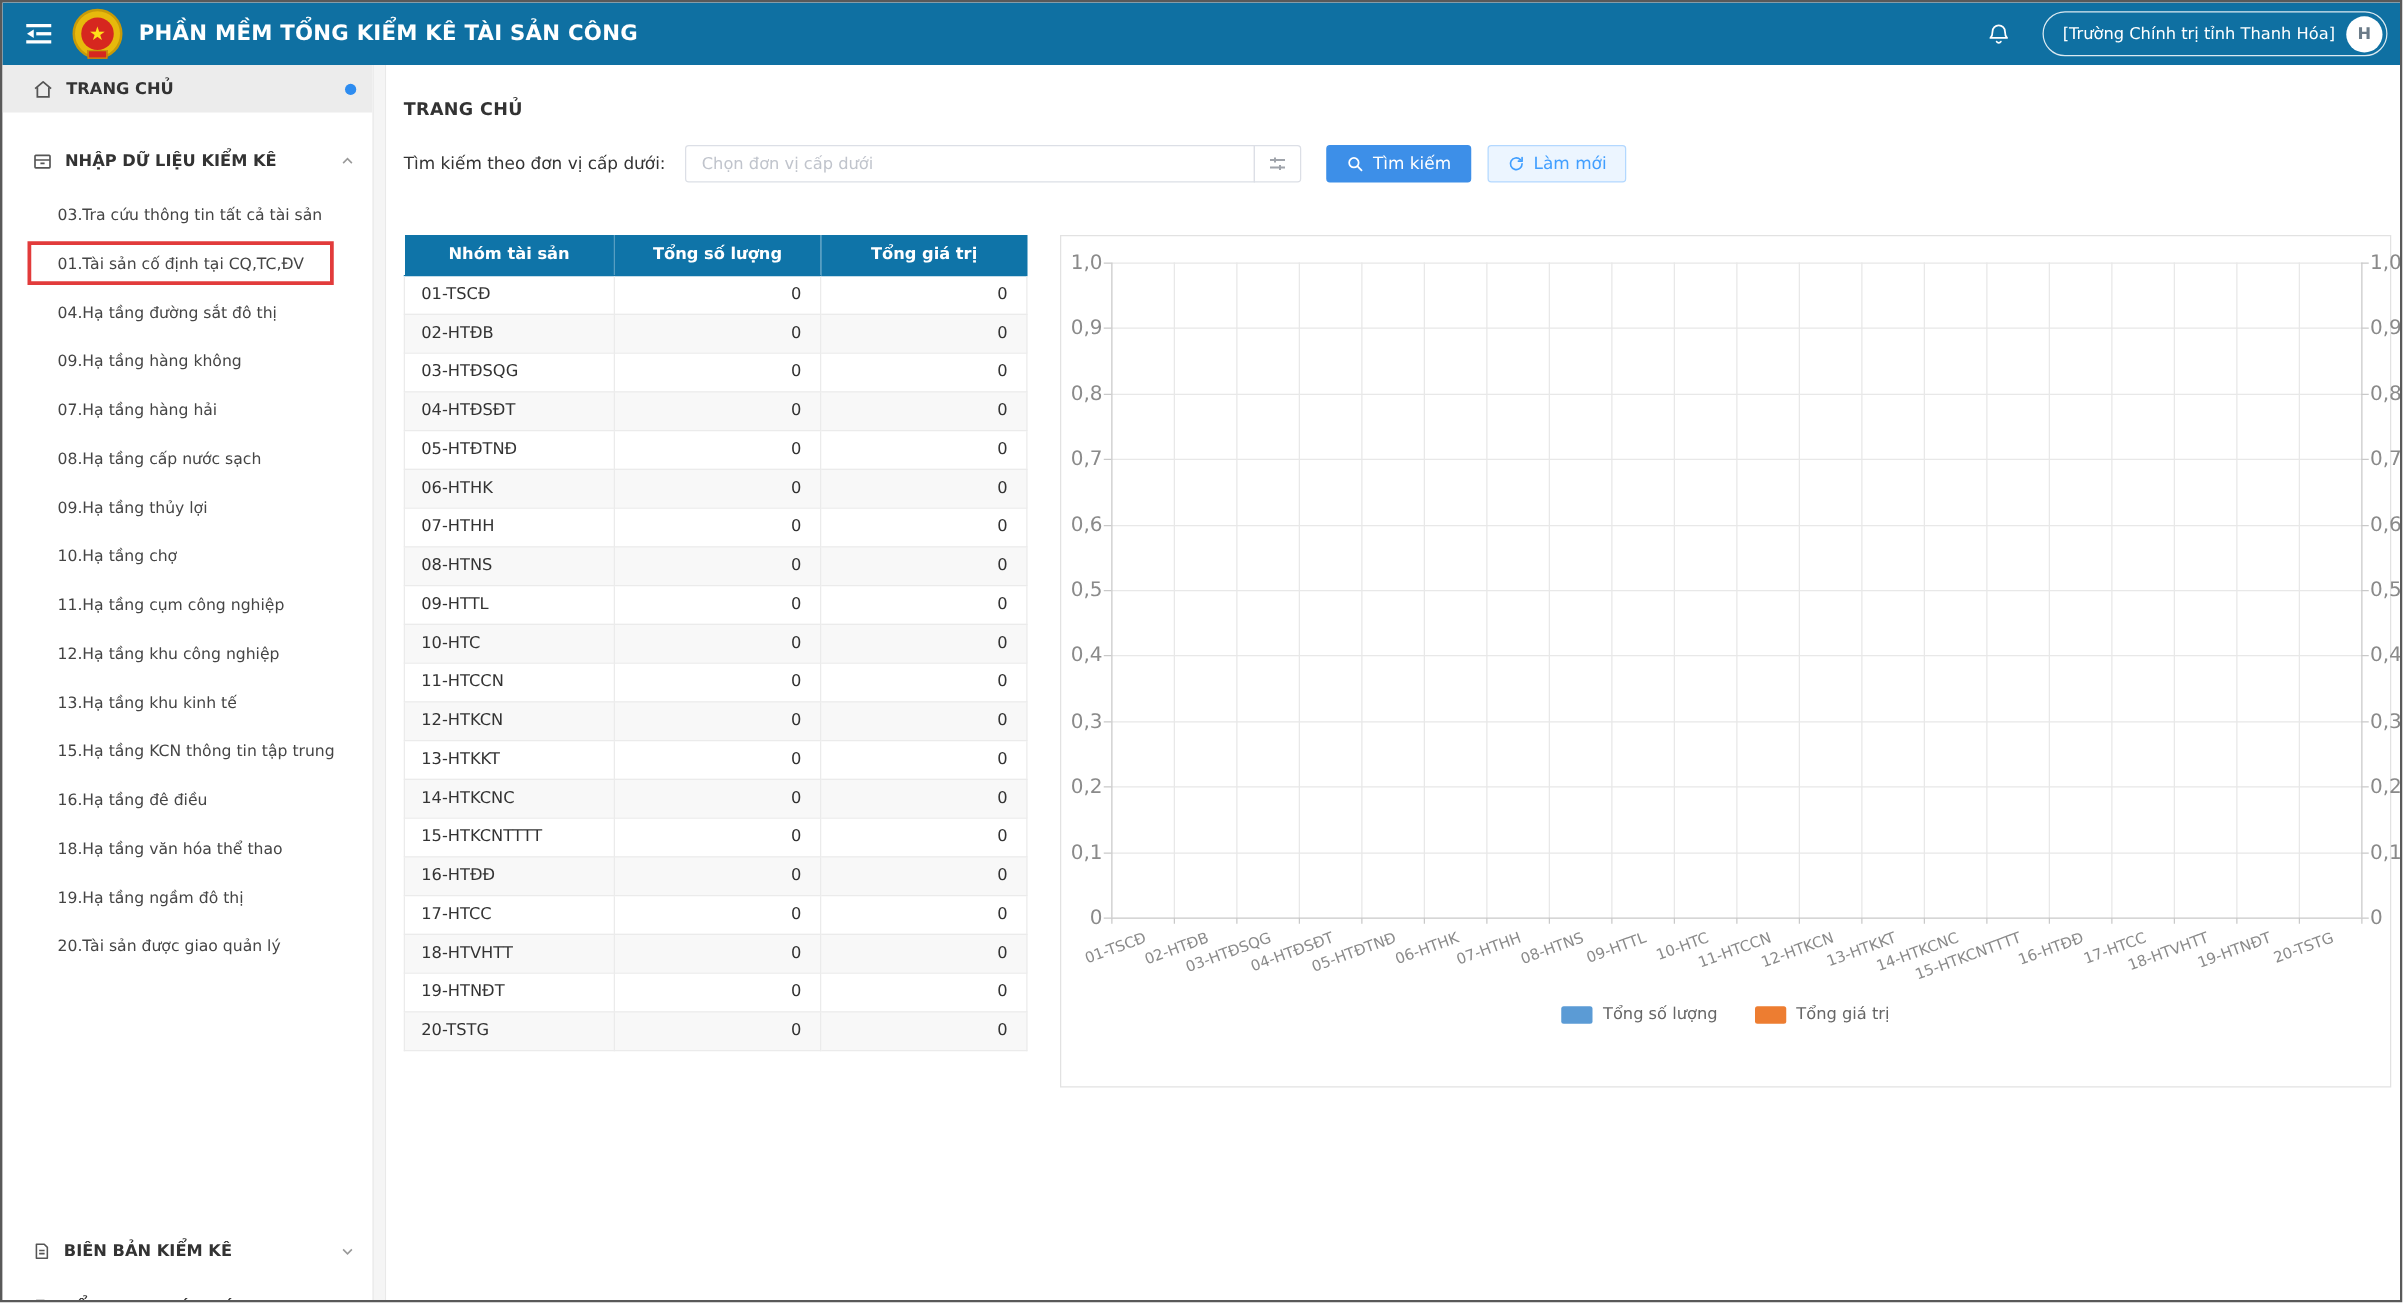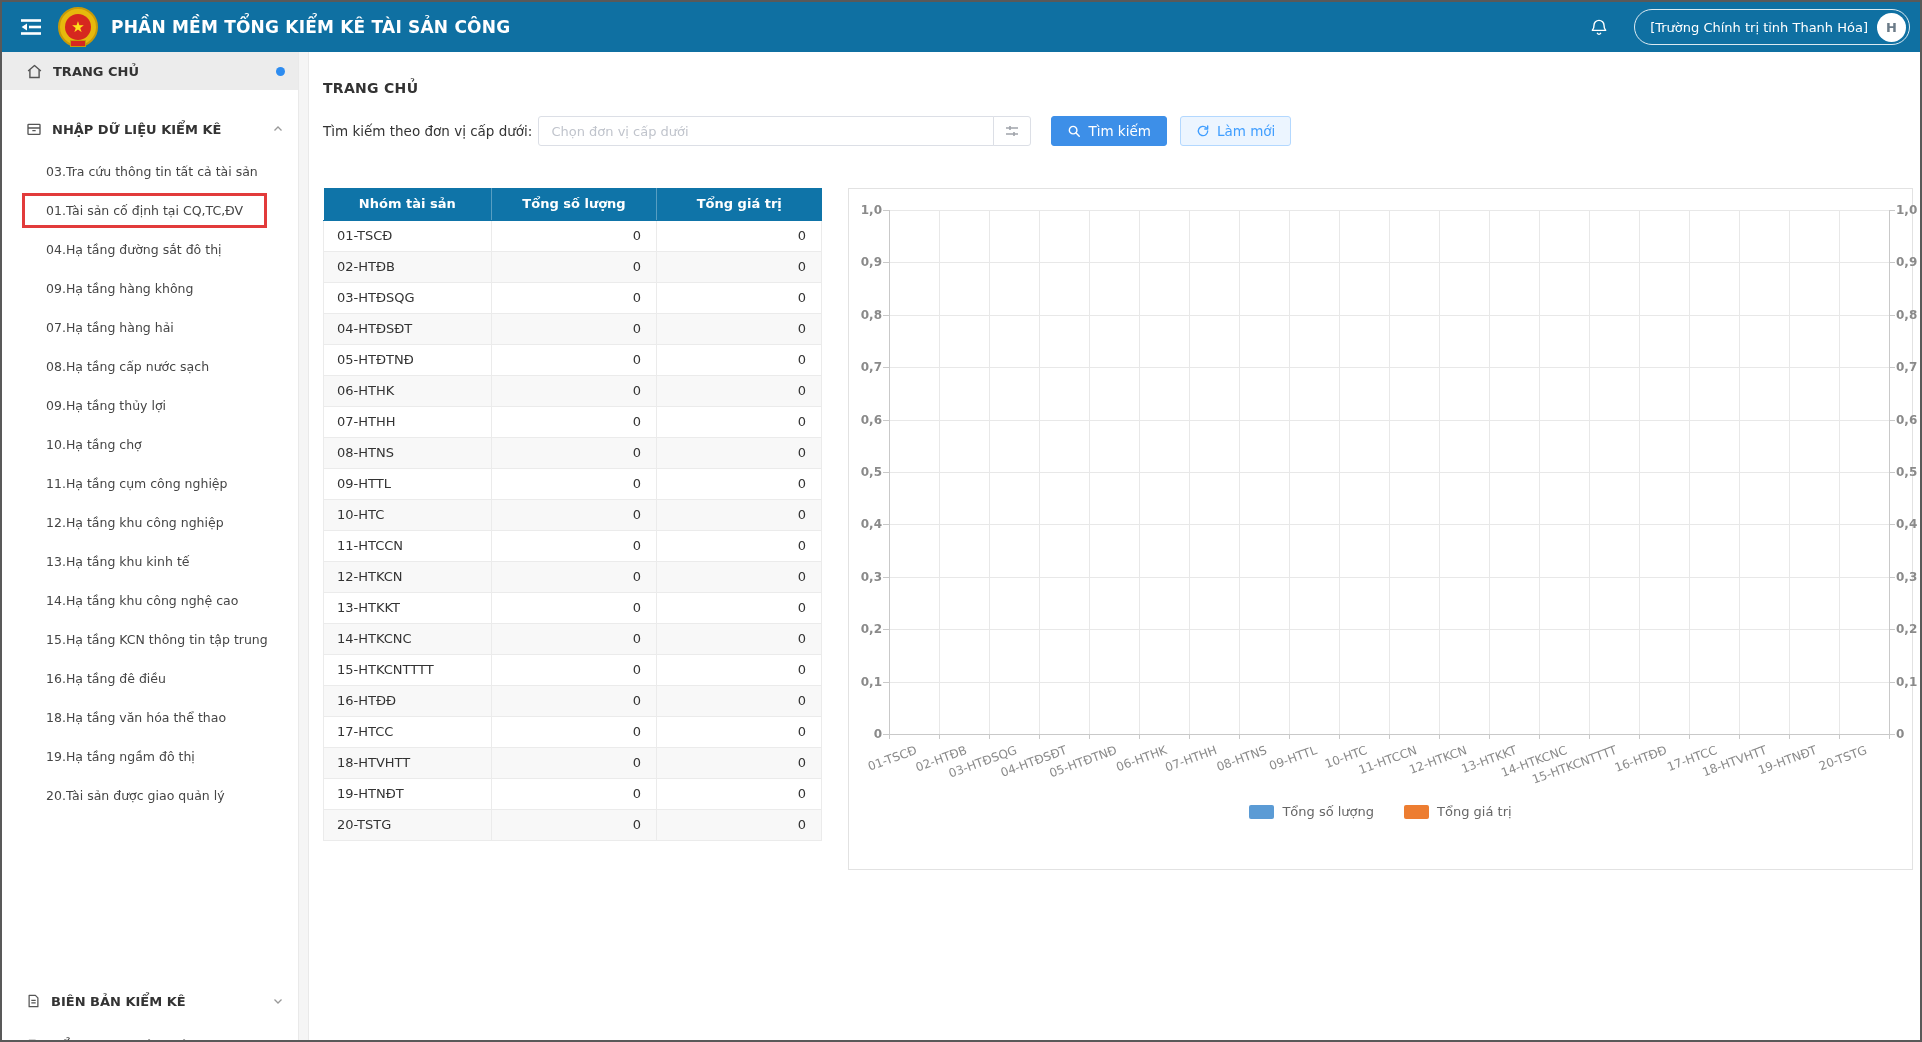--- a/index.html
+++ b/index.html
@@ -32,21 +32,21 @@
   #side-subitems { position:absolute; top:100px; left:0; right:0; }
   .sub-item { position:relative; height:39px; display:flex; align-items:center; padding-left:44px; font-size:12.5px; color:#454545; cursor:pointer; white-space:nowrap; }
   .hl-box { position:absolute; left:20px; right:31px; top:2px; bottom:2px; border:3px solid #e23b3b; }
   .side-bienban { top:930px; }
   .side-tonghop { top:975px; }
 
   
   .main { position:absolute; left:307px; top:50px; right:0; bottom:0; background:#fff; }
   .page-title { position:absolute; left:14px; top:28px; font-size:14px; font-weight:bold; color:#333; letter-spacing:.3px; }
   .search-row { position:absolute; left:14px; top:64px; height:30px; display:flex; align-items:center; }
-  .search-label { font-size:13.5px; color:#333; margin-right:6px; white-space:nowrap; }
+  .search-label { font-size:13.5px; color:#333; margin-right:16px; white-space:nowrap; }
   .unit-input { width:456px; height:30px; border:1px solid #dcdfe6; border-radius:3px 0 0 3px; padding:0 12px; font-size:13px; color:#333; font-family:inherit; outline:none; }
   .unit-input::placeholder { color:#c0c4cc; }
   .filter-btn { width:38px; height:30px; border:1px solid #dcdfe6; background:#fff; border-radius:0 3px 3px 0; margin-left:-1px; display:flex; align-items:center; justify-content:center; cursor:pointer; }
   .btn { height:30px; border-radius:3px; font-size:13.5px; font-family:inherit; display:flex; align-items:center; justify-content:center; gap:7px; cursor:pointer; padding:0 15px; }
   .btn-search { margin-left:20px; background:#3d8fe8; border:1px solid #3d8fe8; color:#fff; }
   .btn-reset { margin-left:13px; background:#ecf5ff; border:1px solid #b3d8ff; color:#409eff; }
 
   
   .asset-table { position:absolute; left:14px; top:136px; width:498px; border-collapse:collapse; table-layout:fixed; font-size:13px; color:#333; }
   .asset-table th { background:#0f74a8; color:#fff; font-weight:bold; height:32px; font-size:13px; border-right:1px solid rgba(255,255,255,.3); border-bottom:1px solid #0f74a8; }
@@ -55,21 +55,21 @@
   .asset-table tr.alt td { background:#f8f8f8; }
   .asset-table td.code { padding-left:13px; text-align:left; }
   .asset-table td.num { text-align:right; padding-right:15px; }
 
   
   .chart-panel { position:absolute; left:539px; top:136px; width:1065px; height:682px; border:1px solid #e2e2e2; background:#fff; }
   .plot { position:absolute; left:40px; top:21px; width:1000px; height:524px; }
   .hline { position:absolute; left:0; right:0; height:1px; background:#e8e8e8; }
   .vline { position:absolute; top:0; bottom:0; width:1px; background:#e8e8e8; }
   .axis { background:#c9c9c9 !important; }
-  .ylab { position:absolute; font-size:12px; color:#8a8a8a; line-height:14px;font-weight:bold; }
+  .ylab { position:absolute; font-size:16px; color:#8a8a8a; line-height:14px; }
   .ylab.left { width:32px; text-align:right; left:1px; }
   .ylab.right { left:1047px; text-align:left; }
   .ytick { position:absolute; height:1px; width:6px; background:#c9c9c9; }
   .xtick { position:absolute; width:1px; height:5px; background:#c9c9c9; top:545px; }
   .xlab { position:absolute; top:554px; width:150px; text-align:right; font-size:12px; color:#8a8a8a; white-space:nowrap; transform:rotate(-20deg); transform-origin:100% 0; }
   .bar { position:absolute; bottom:0; width:15px; }
   .legend { position:absolute; left:0; right:0; top:615px; display:flex; justify-content:center; align-items:center; gap:30px; }
   .legend-item { display:flex; align-items:center; gap:8px; cursor:pointer; }
   .legend-swatch { width:25px; height:14px; border-radius:2px; }
   .legend-label { font-size:13px; color:#666; }
@@ -158,23 +158,20 @@
           <span>10.Hạ tầng chợ</span>
         </div>
         <div class="sub-item">
           <span>11.Hạ tầng cụm công nghiệp</span>
         </div>
         <div class="sub-item">
           <span>12.Hạ tầng khu công nghiệp</span>
         </div>
         <div class="sub-item">
           <span>13.Hạ tầng khu kinh tế</span>
-        </div>
-        <div class="sub-item">
-          <span>14.Hạ tầng khu công nghệ cao</span>
         </div>
         <div class="sub-item">
           <span>15.Hạ tầng KCN thông tin tập trung</span>
         </div>
         <div class="sub-item">
           <span>16.Hạ tầng đê điều</span>
         </div>
         <div class="sub-item">
           <span>18.Hạ tầng văn hóa thể thao</span>
         </div>

